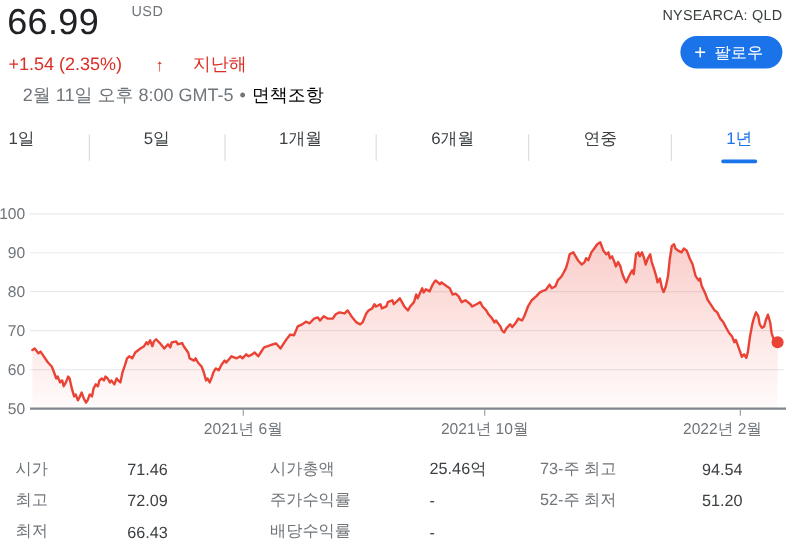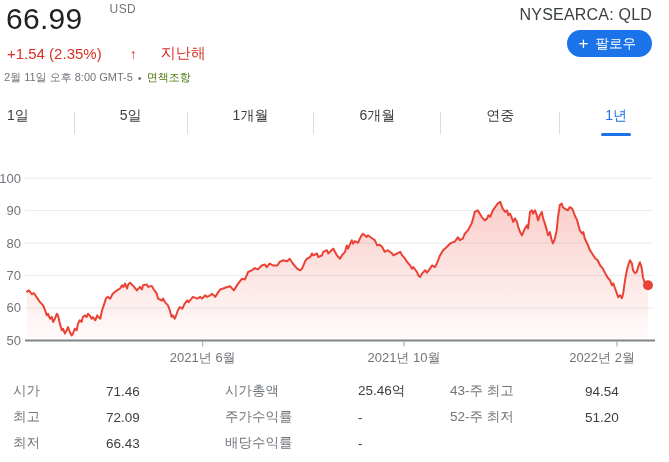--- a/index.html
+++ b/index.html
@@ -6,24 +6,24 @@
   html,body { width:669px; height:462px; background:#ffffff; overflow:hidden;
               font-family:"Liberation Sans","DejaVu Sans",sans-serif; color:#202124; }
   .page { position:relative; width:669px; height:462px; }
 
   
   .price-row { position:absolute; left:6px; top:2px; display:flex; align-items:flex-start; }
   .price { font-size:30px; font-weight:400; color:#202124; letter-spacing:.3px; }
   .currency { font-size:12px; color:#70757a; margin-left:8px; letter-spacing:.4px;padding-left:19px; }
   .change-row { position:absolute; left:7px; top:44px; font-size:15px; color:#d93025; display:flex; align-items:center;gap:20px; }
   .change-row .arrow { font-weight:bold; margin:0 4px 0 8px; font-size:14px; }
-  .meta-row { position:absolute; left:4px; top:70px; font-size:11px; color:#70757a; display:flex; align-items:center; }
+  .meta-row { position:absolute; left:19px; top:70px; font-size:15px; color:#70757a; display:flex; align-items:center; }
   .meta-row .sep { margin:0 5px; }
-  .meta-row a { color:#4d7c0f; text-decoration:none; cursor:pointer; }
-  .ticker { position:absolute; top:6px; right:17px; font-size:16px; color:#3c4043; letter-spacing:.2px; }
+  .meta-row a { color:#000000; text-decoration:none; cursor:pointer; }
+  .ticker { position:absolute; top:6px; right:17px; font-size:12px; color:#3c4043; letter-spacing:.2px; }
   .follow-btn { position:absolute; top:30px; right:17px; height:27px; border:none; cursor:pointer;
                 background:#1a73e8; color:#ffffff; border-radius:14px; display:flex; align-items:center;
                 gap:7px; padding:0 16px 0 12px; font-size:13.5px; font-family:inherit; }
   .follow-btn .plus { font-size:17px; font-weight:400; line-height:1; }
 
   
   .tabs { position:absolute; left:7px; top:103px; height:31px; display:flex; align-items:flex-end;gap:32px; }
   .tab { position:relative; font-size:14px; color:#3c4043; padding:7px 13px 9px 13px; cursor:pointer; white-space:nowrap; }
   .tab:first-child { padding-left:0; }
   .tab.active { color:#1a73e8; }
@@ -149,21 +149,21 @@
           <div class="stat-label">주가수익률</div>
           <div class="stat-value">-</div>
         </div>
         <div class="stat-row">
           <div class="stat-label">배당수익률</div>
           <div class="stat-value">-</div>
         </div>
       </div>
       <div class="stat-col c2">
         <div class="stat-row">
-          <div class="stat-label">43-주 최고</div>
+          <div class="stat-label">73-주 최고</div>
           <div class="stat-value">94.54</div>
         </div>
         <div class="stat-row">
           <div class="stat-label">52-주 최저</div>
           <div class="stat-value">51.20</div>
         </div>
       </div>
     </div>
 
 </div>

